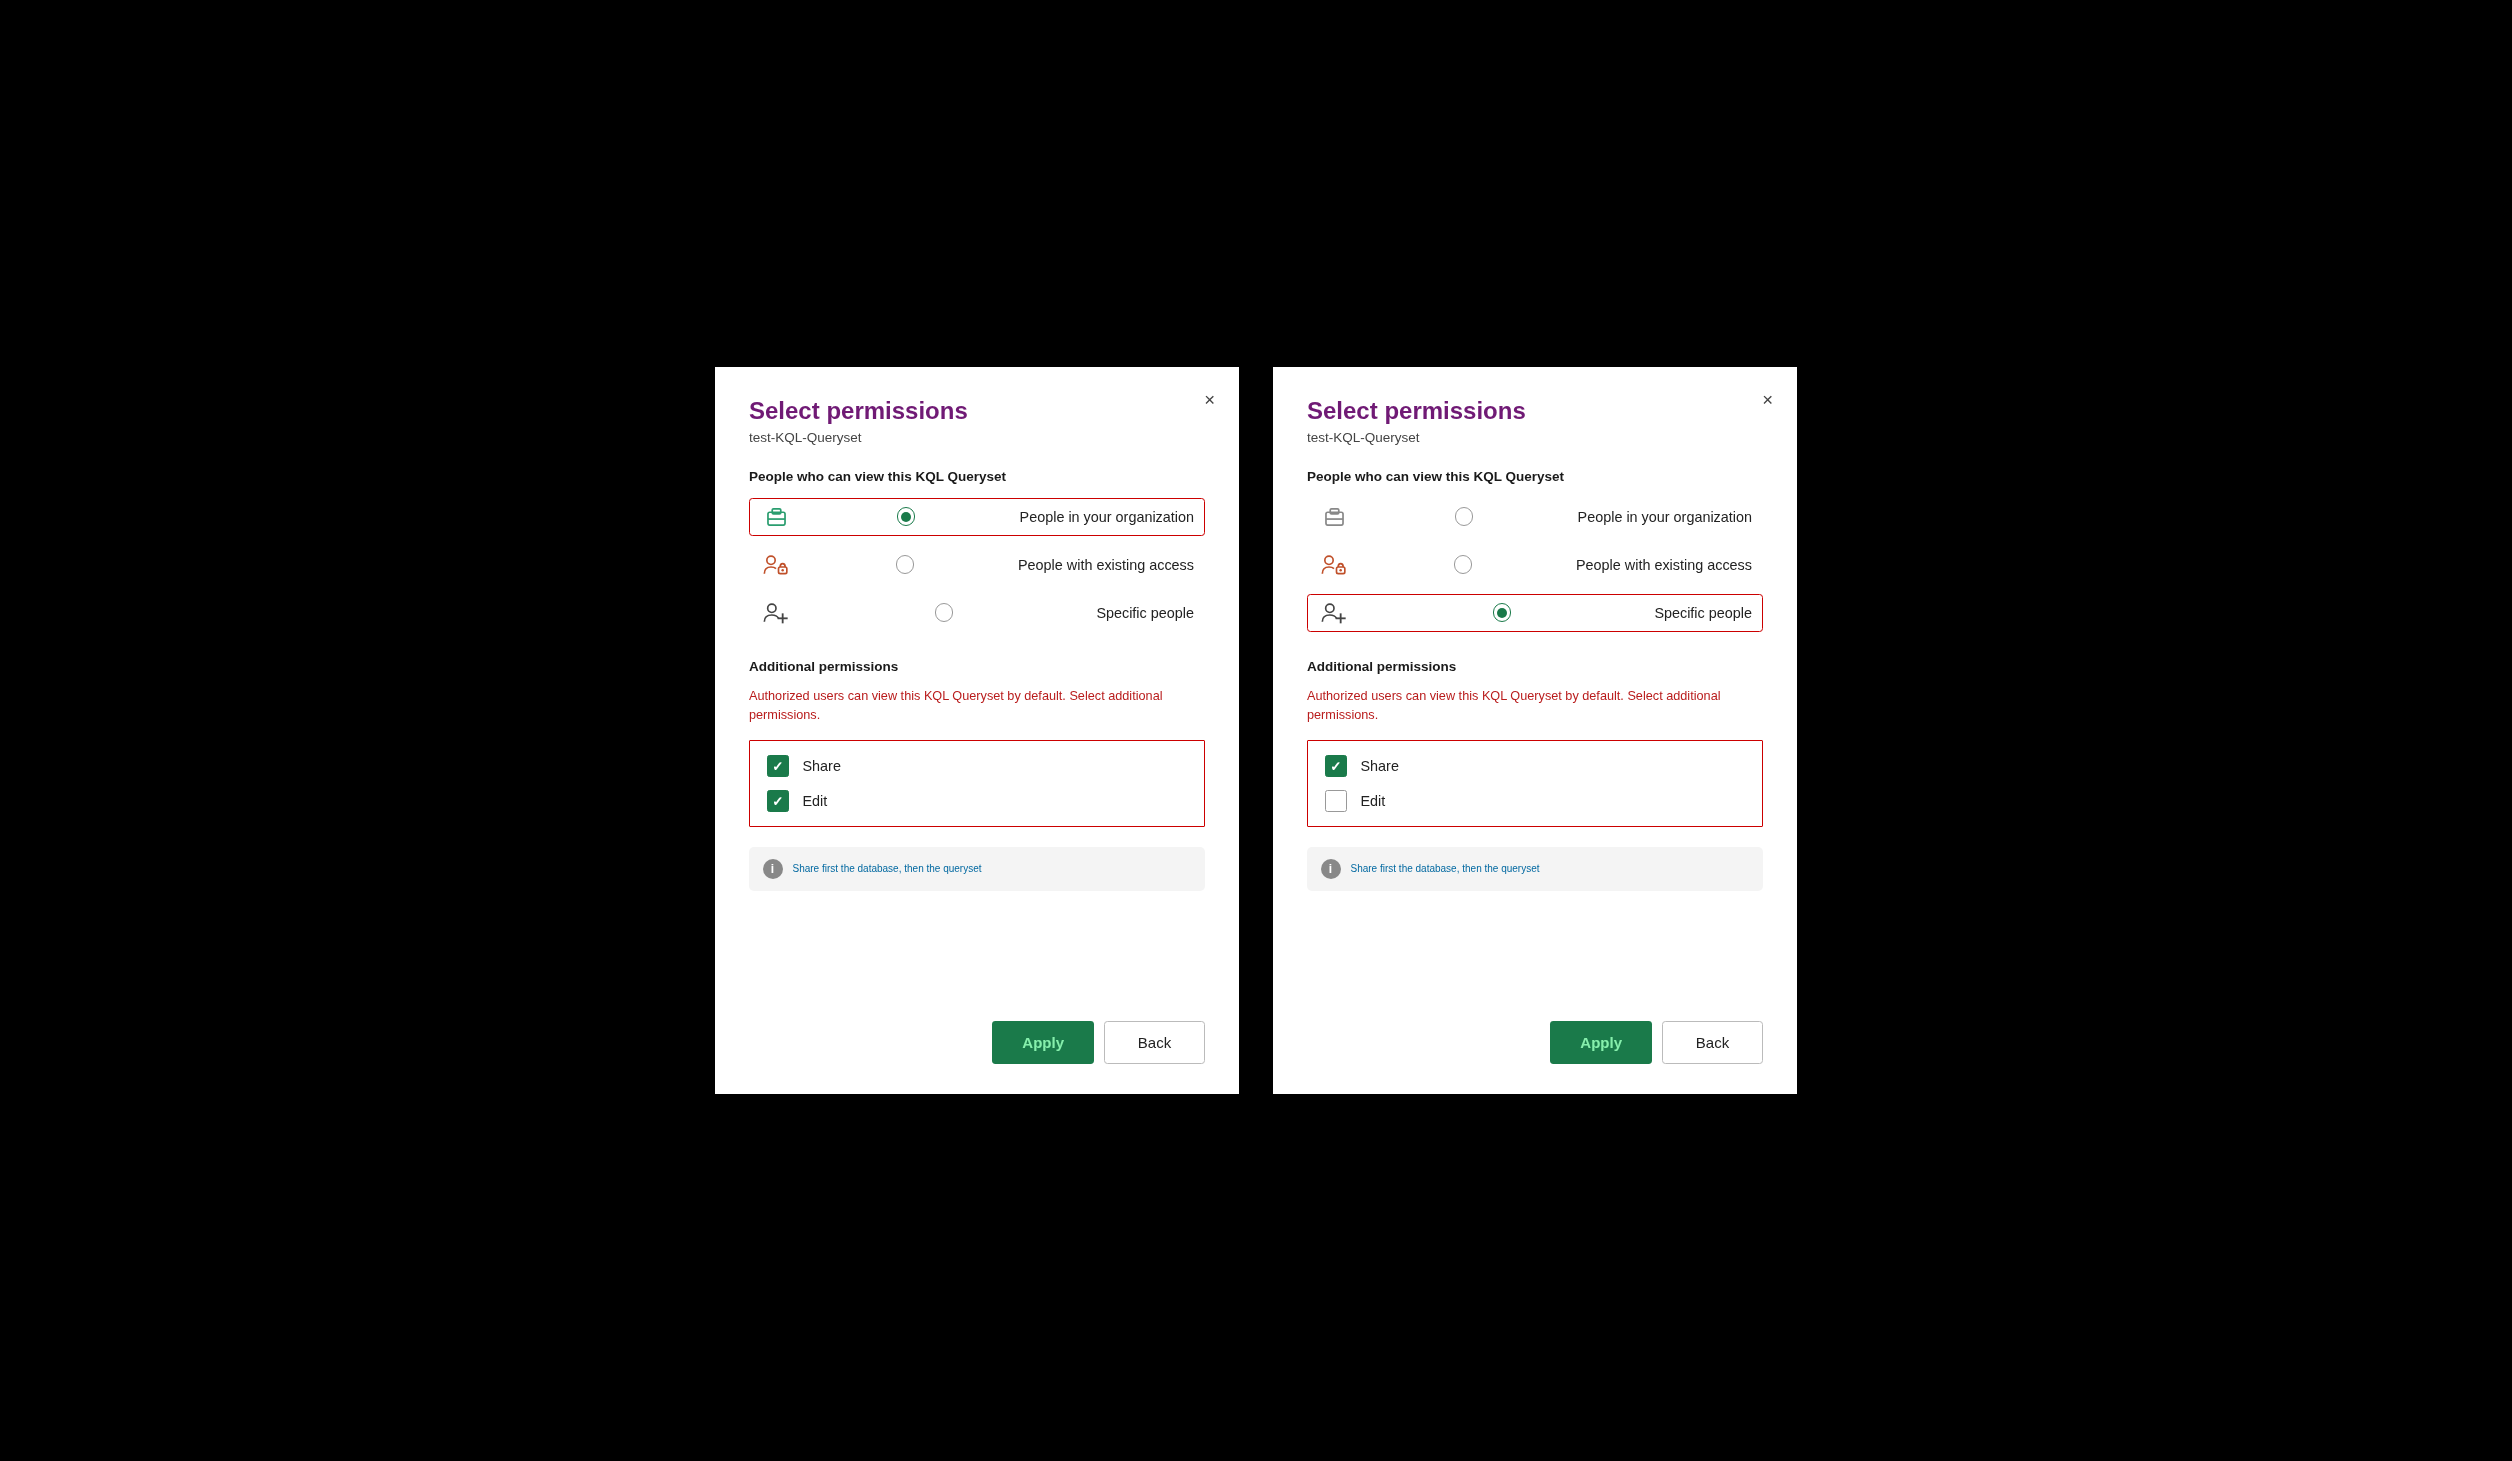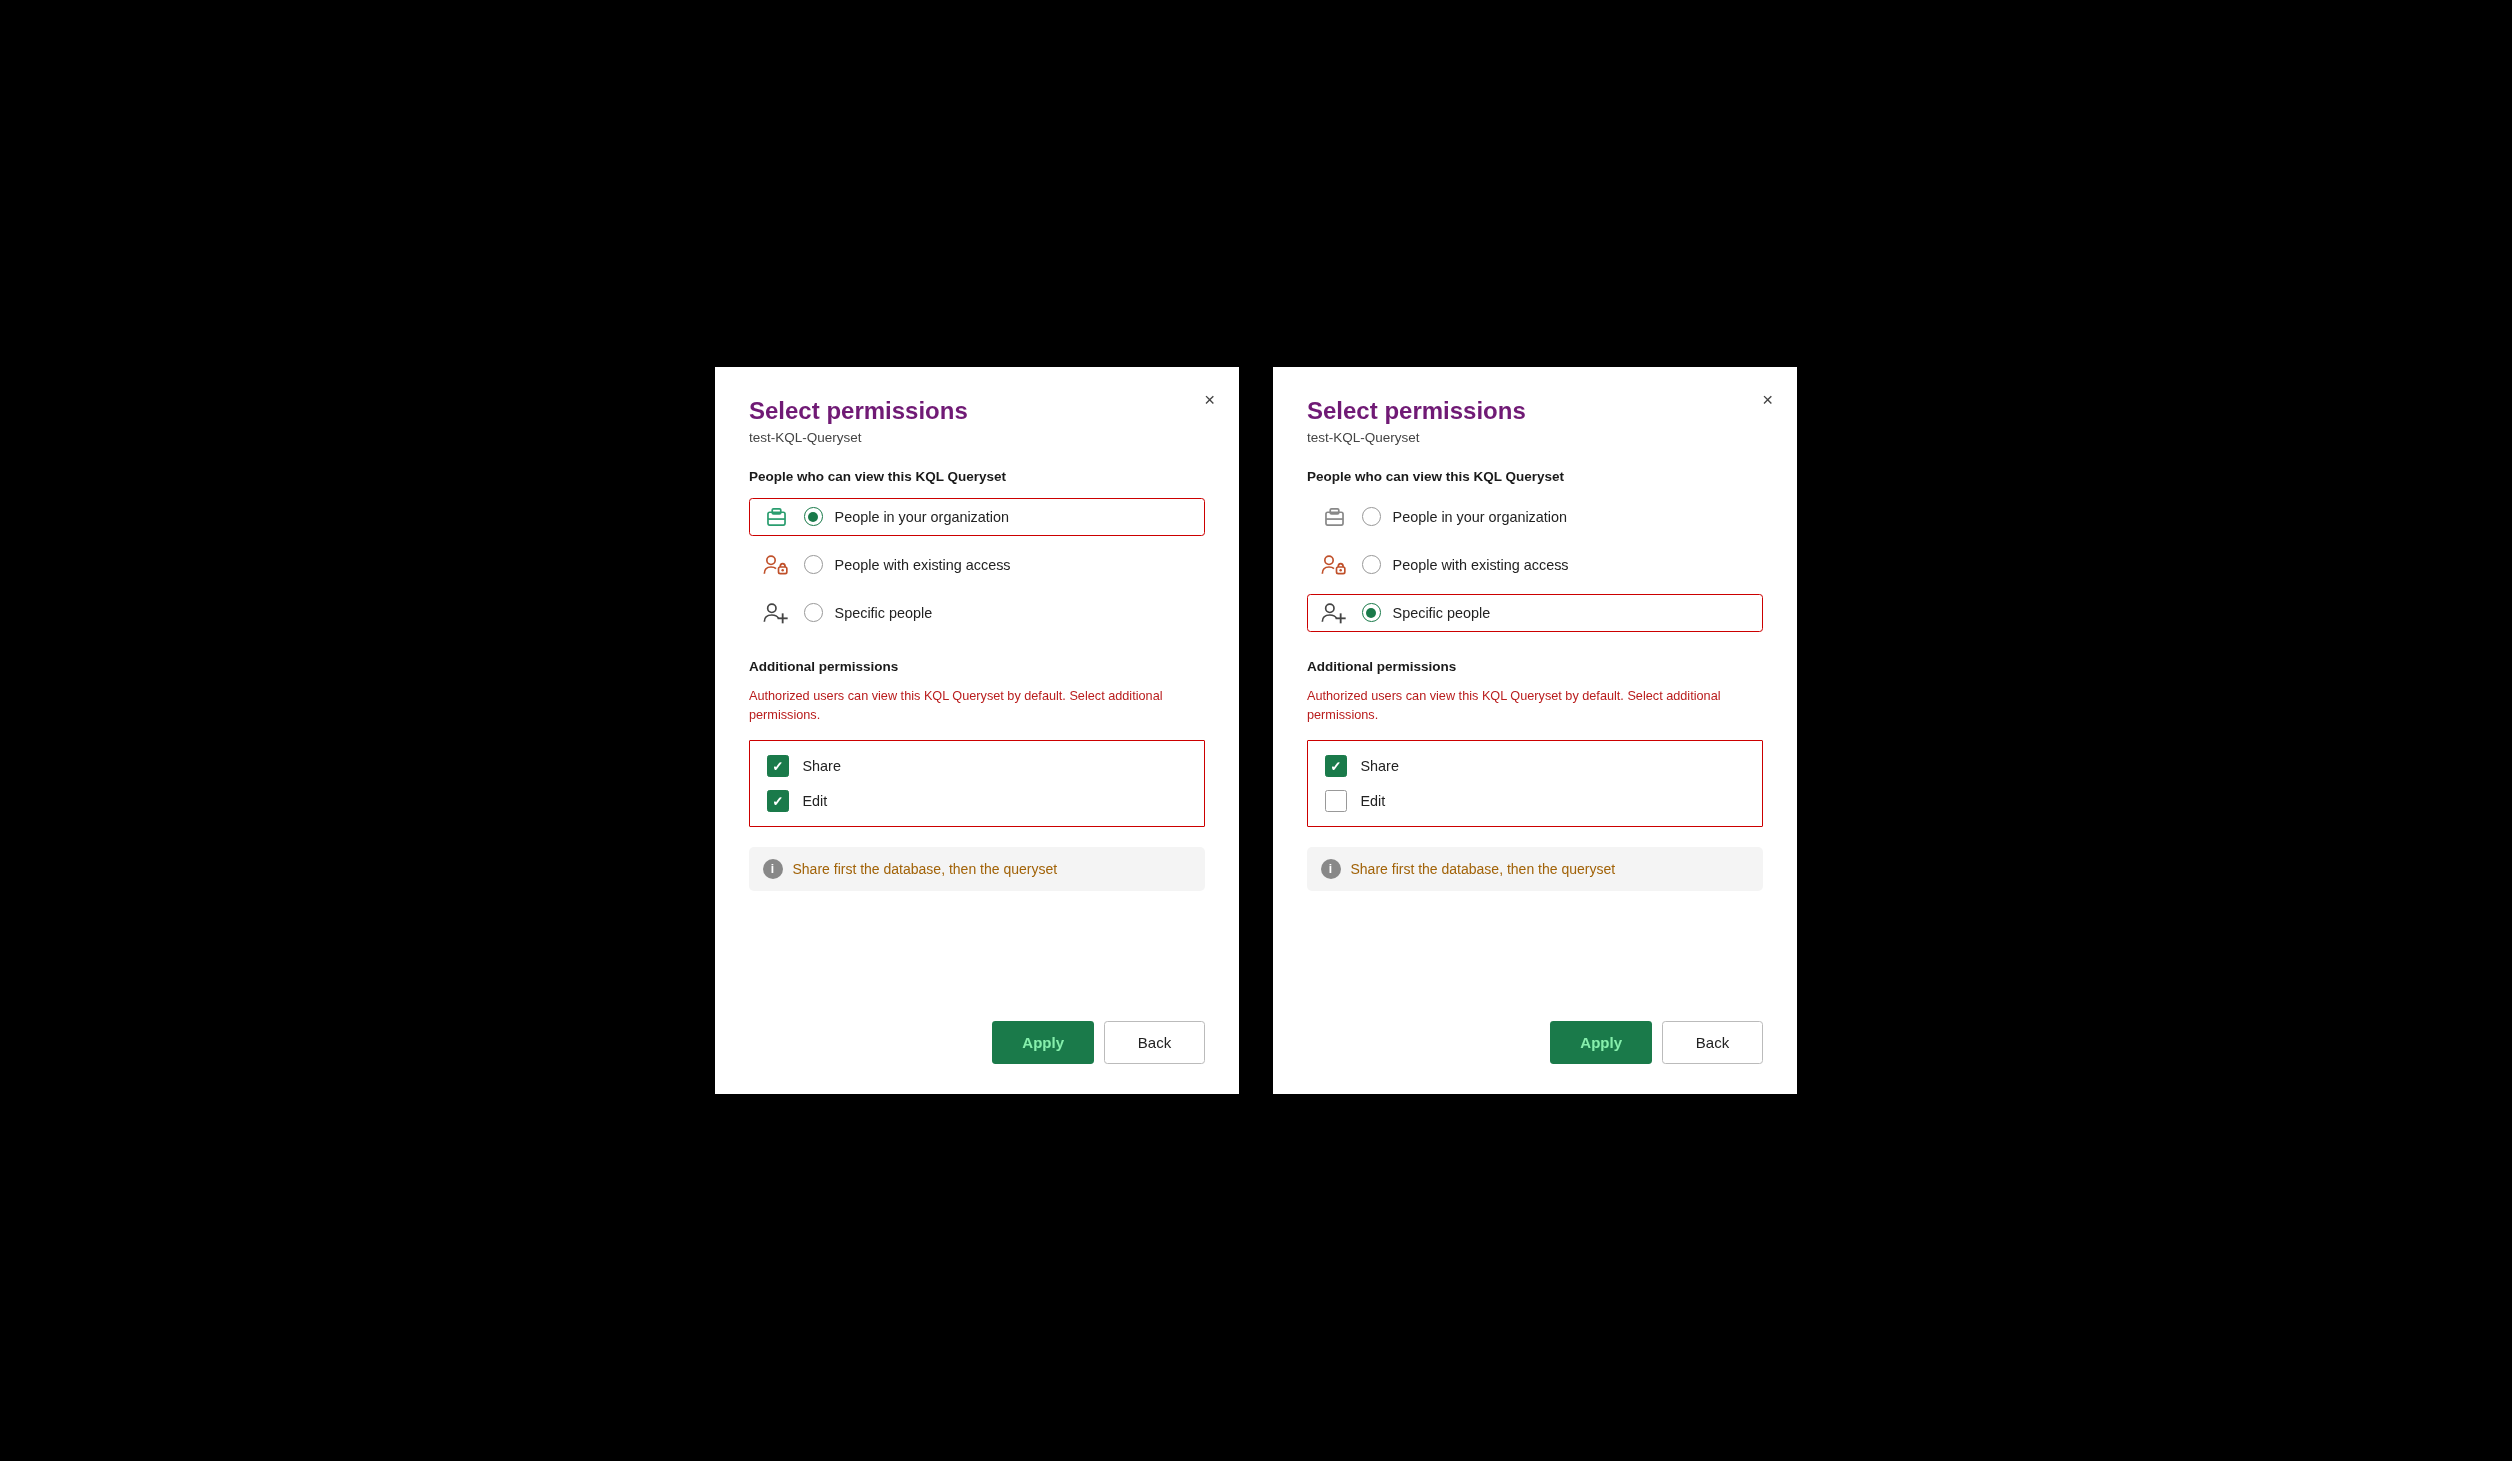--- a/index.html
+++ b/index.html
@@ -59,20 +59,21 @@
       gap: 10px;
       margin-bottom: 27px;
     }
     .radio-item {
       display: flex;
       align-items: center;
       gap: 12px;
       padding: 2px 10px;
       border-radius: 3.4px;
       cursor: pointer;
+      justify-content: space-between;
     }
     .radio-item.selected-outline {
       border: 1.7px solid #c00;
     }
     .radio-item:not(.selected-outline) {
       border: 1.7px solid transparent;
     }
     .icon-box {
       width: 32px;
       height: 32px;
@@ -170,22 +171,22 @@
       background: #888;
       color: #fff;
       display: flex;
       align-items: center;
       justify-content: center;
       font-size: 12px;
       font-weight: 700;
       flex-shrink: 0;
     }
     .info-text {
-      font-size: 14px;
-      color: #a16207;
+      font-size: 10px;
+      color: #0369a1;
     }
     .btn-row {
       display: flex;
       gap: 10px;
       justify-content: flex-end;
       margin-top: auto;
     }
     .btn-apply {
       background: #1a7a4a;
       color: #86efac;

